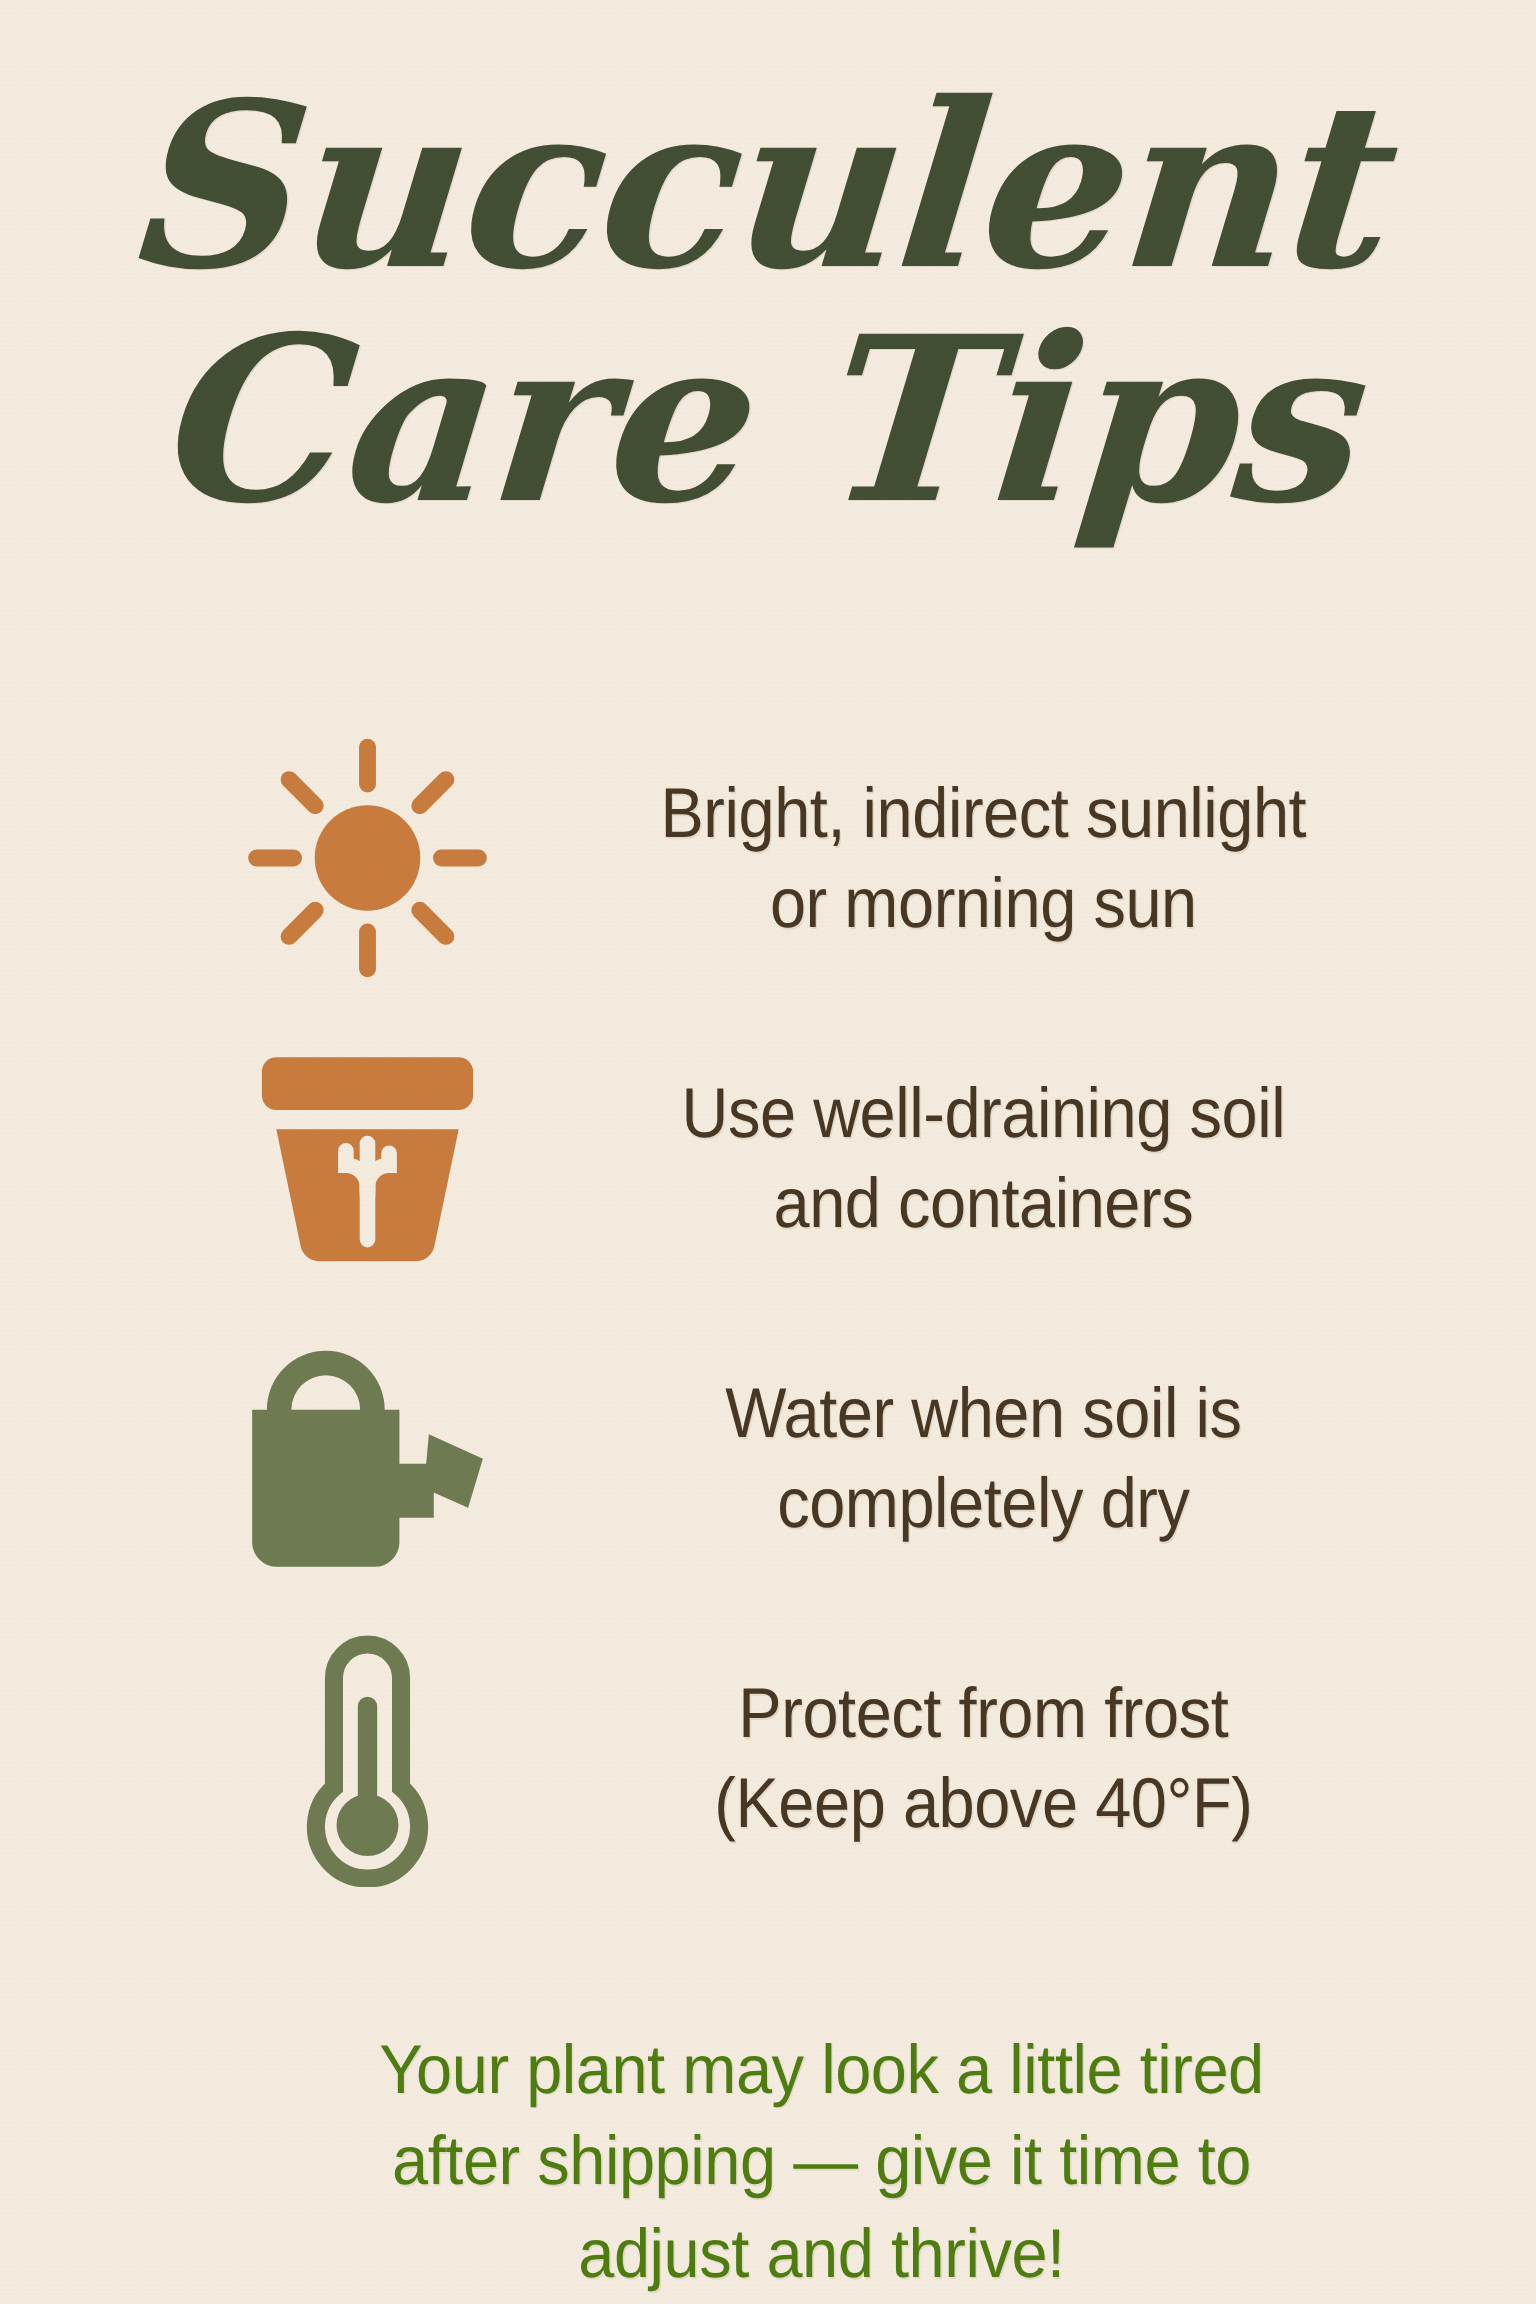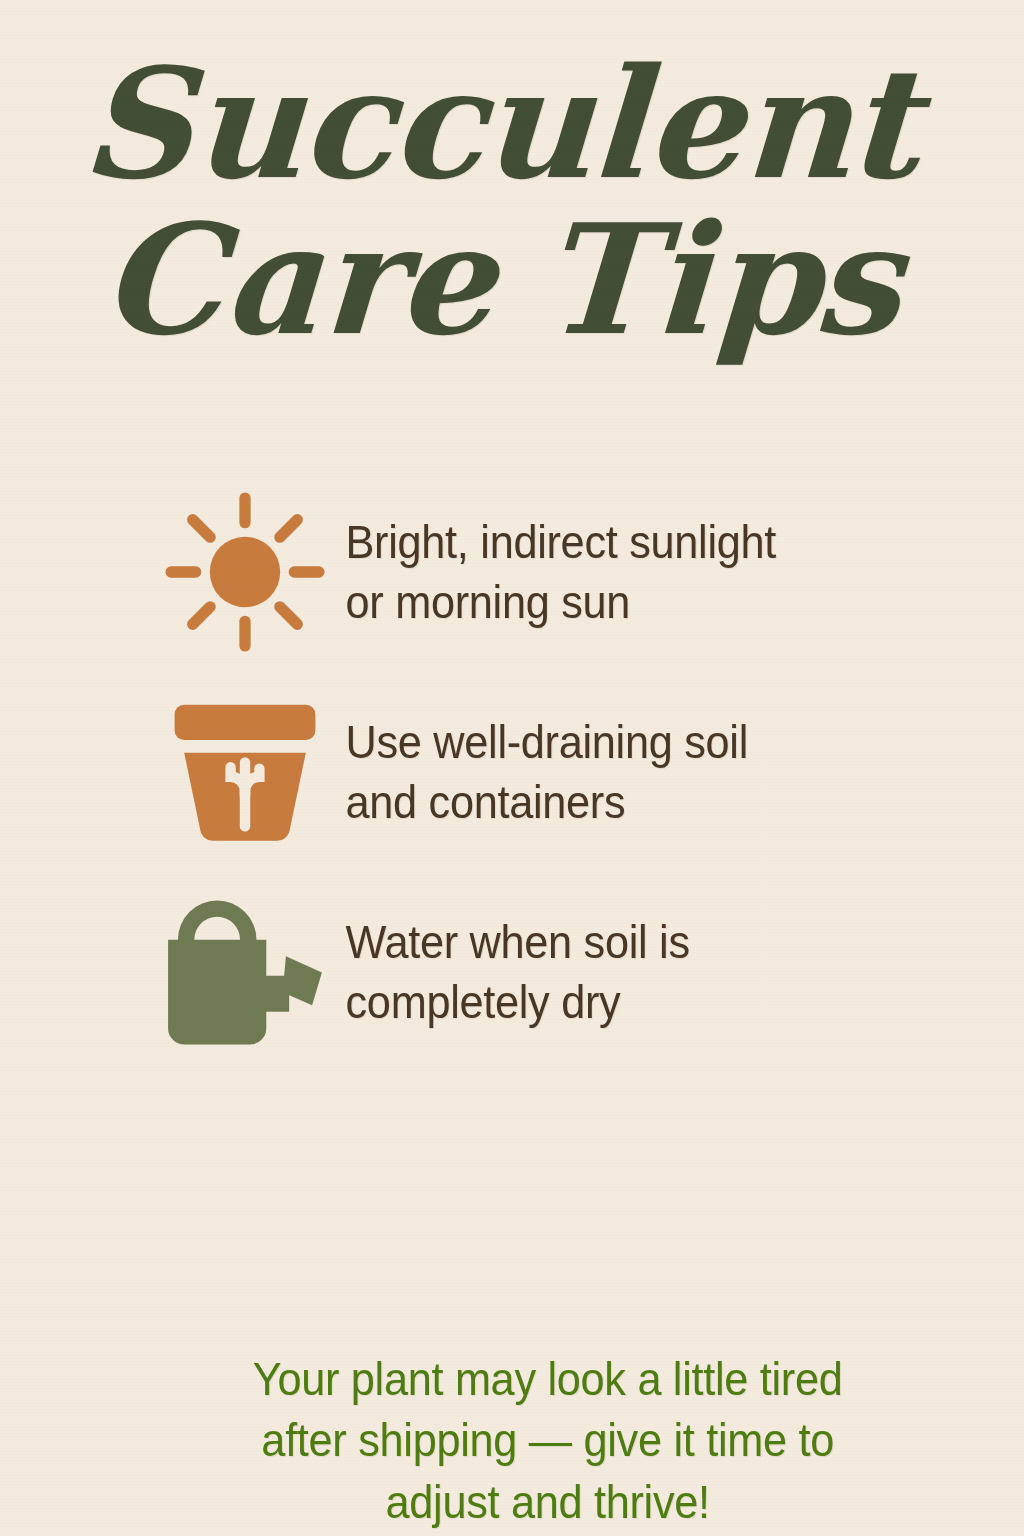--- a/index.html
+++ b/index.html
@@ -66,20 +66,21 @@
     transform: skewX(-6deg);
     margin-top: 12px;
   }
 
   
   .tips {
     position: absolute;
     top: 472px;
     left: 0;
     width: 1020px;
+    text-align: center;
   }
 
   .tip-row {
     display: flex;
     align-items: center;
     height: 200px;
     padding-left: 150px;
     box-sizing: border-box;
   }
 
@@ -195,20 +196,39 @@
             <path d="M66 52 h16 v22 h-16 Z"></path>
 
             <path d="M80 40 L102 50 L96 70 L78 62 Z"></path>
           </g>
         </svg>
       </div>
       <div class="tip-text">Water when soil is
 completely dry</div>
     </div>
 
+    <div class="tip-row">
+      <div class="tip-icon">
+        <svg width="126" height="172" viewBox="0 0 70 100" aria-hidden="true">
+
+          <path d="M35 6
+                   a13 13 0 0 1 13 13
+                   v42.5
+                   a20 20 0 1 1 -26 0
+                   V19
+                   a13 13 0 0 1 13 -13 Z" fill="none" stroke="#6e7a51" stroke-width="7"></path>
+
+          <line x1="35" y1="30" x2="35" y2="74" stroke="#6e7a51" stroke-width="7.5" stroke-linecap="round"></line>
+
+          <circle cx="35" cy="76" r="12" fill="#6e7a51"></circle>
+        </svg>
+      </div>
+      <div class="tip-text">Protect from frost
+(Keep above 40°F)</div>
+    </div>
 
   </div>
 
   <div class="footer">
     <span class="footer-inner">Your plant may look a little tired
 after shipping — give it time to
 adjust and thrive!</span>
   </div>
 
 </div>

